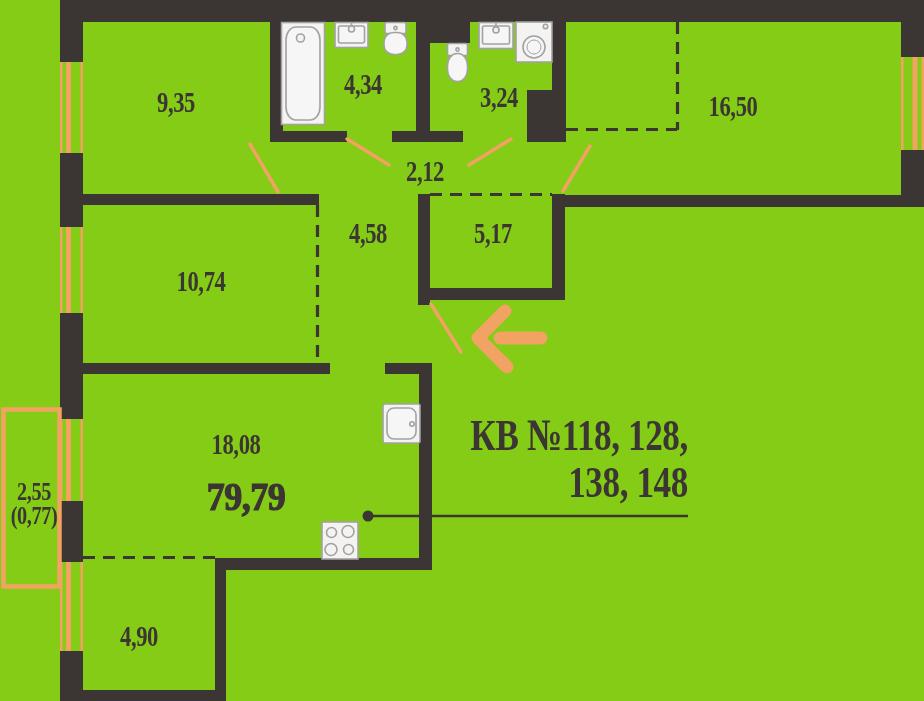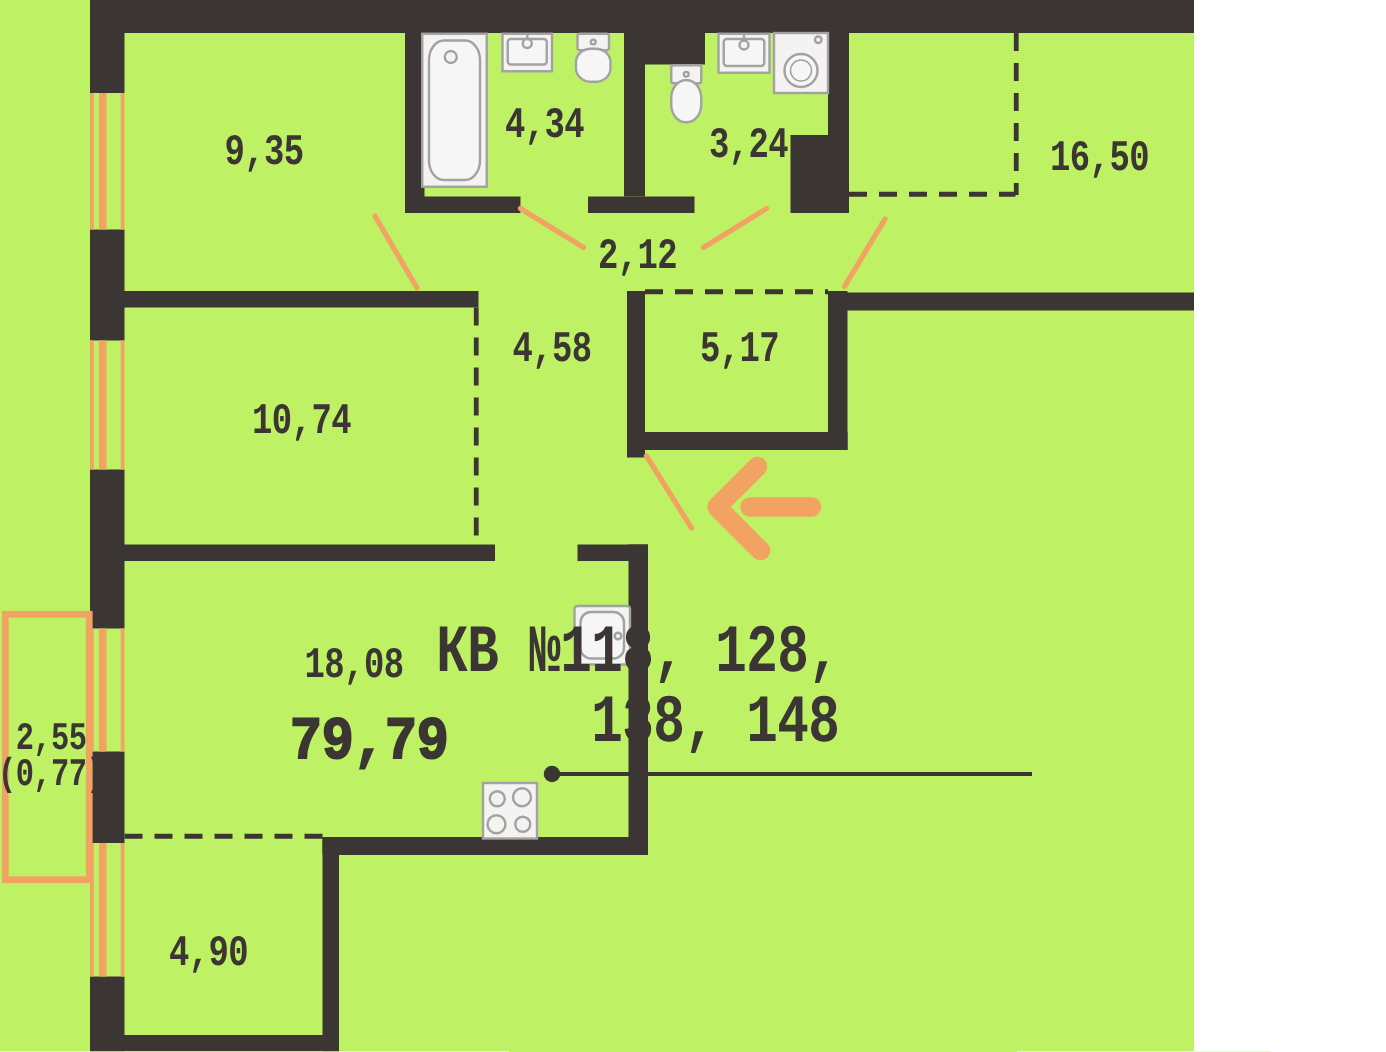--- a/index.html
+++ b/index.html
@@ -1,18 +1,18 @@
 <!DOCTYPE html>
 <html><head>
 <meta charset="utf-8">
 <style>
   html,body { margin:0; padding:0; background:#ffffff; }
   .plan {
-    position:relative; width:796px; height:701px; background:#bef264;
-    font-family:Liberation Mono, monospace; overflow:hidden;
+    position:relative; width:924px; height:701px; background:#84cc16;
+    font-family:Liberation Serif, serif; overflow:hidden;
   }
   .plan svg { position:absolute; left:0; top:0; }
   .lbl {
     position:absolute; color:#3B3533; font-weight:bold; font-size:29px;
     letter-spacing:-0.5px; white-space:nowrap;
     transform:translate(-50%,-50%) scaleX(0.78);
   }
   .lbl-total {
     font-size:40px; -webkit-text-stroke:1.2px #3B3533;
     transform:translate(-50%,-50%) scaleX(0.9);

